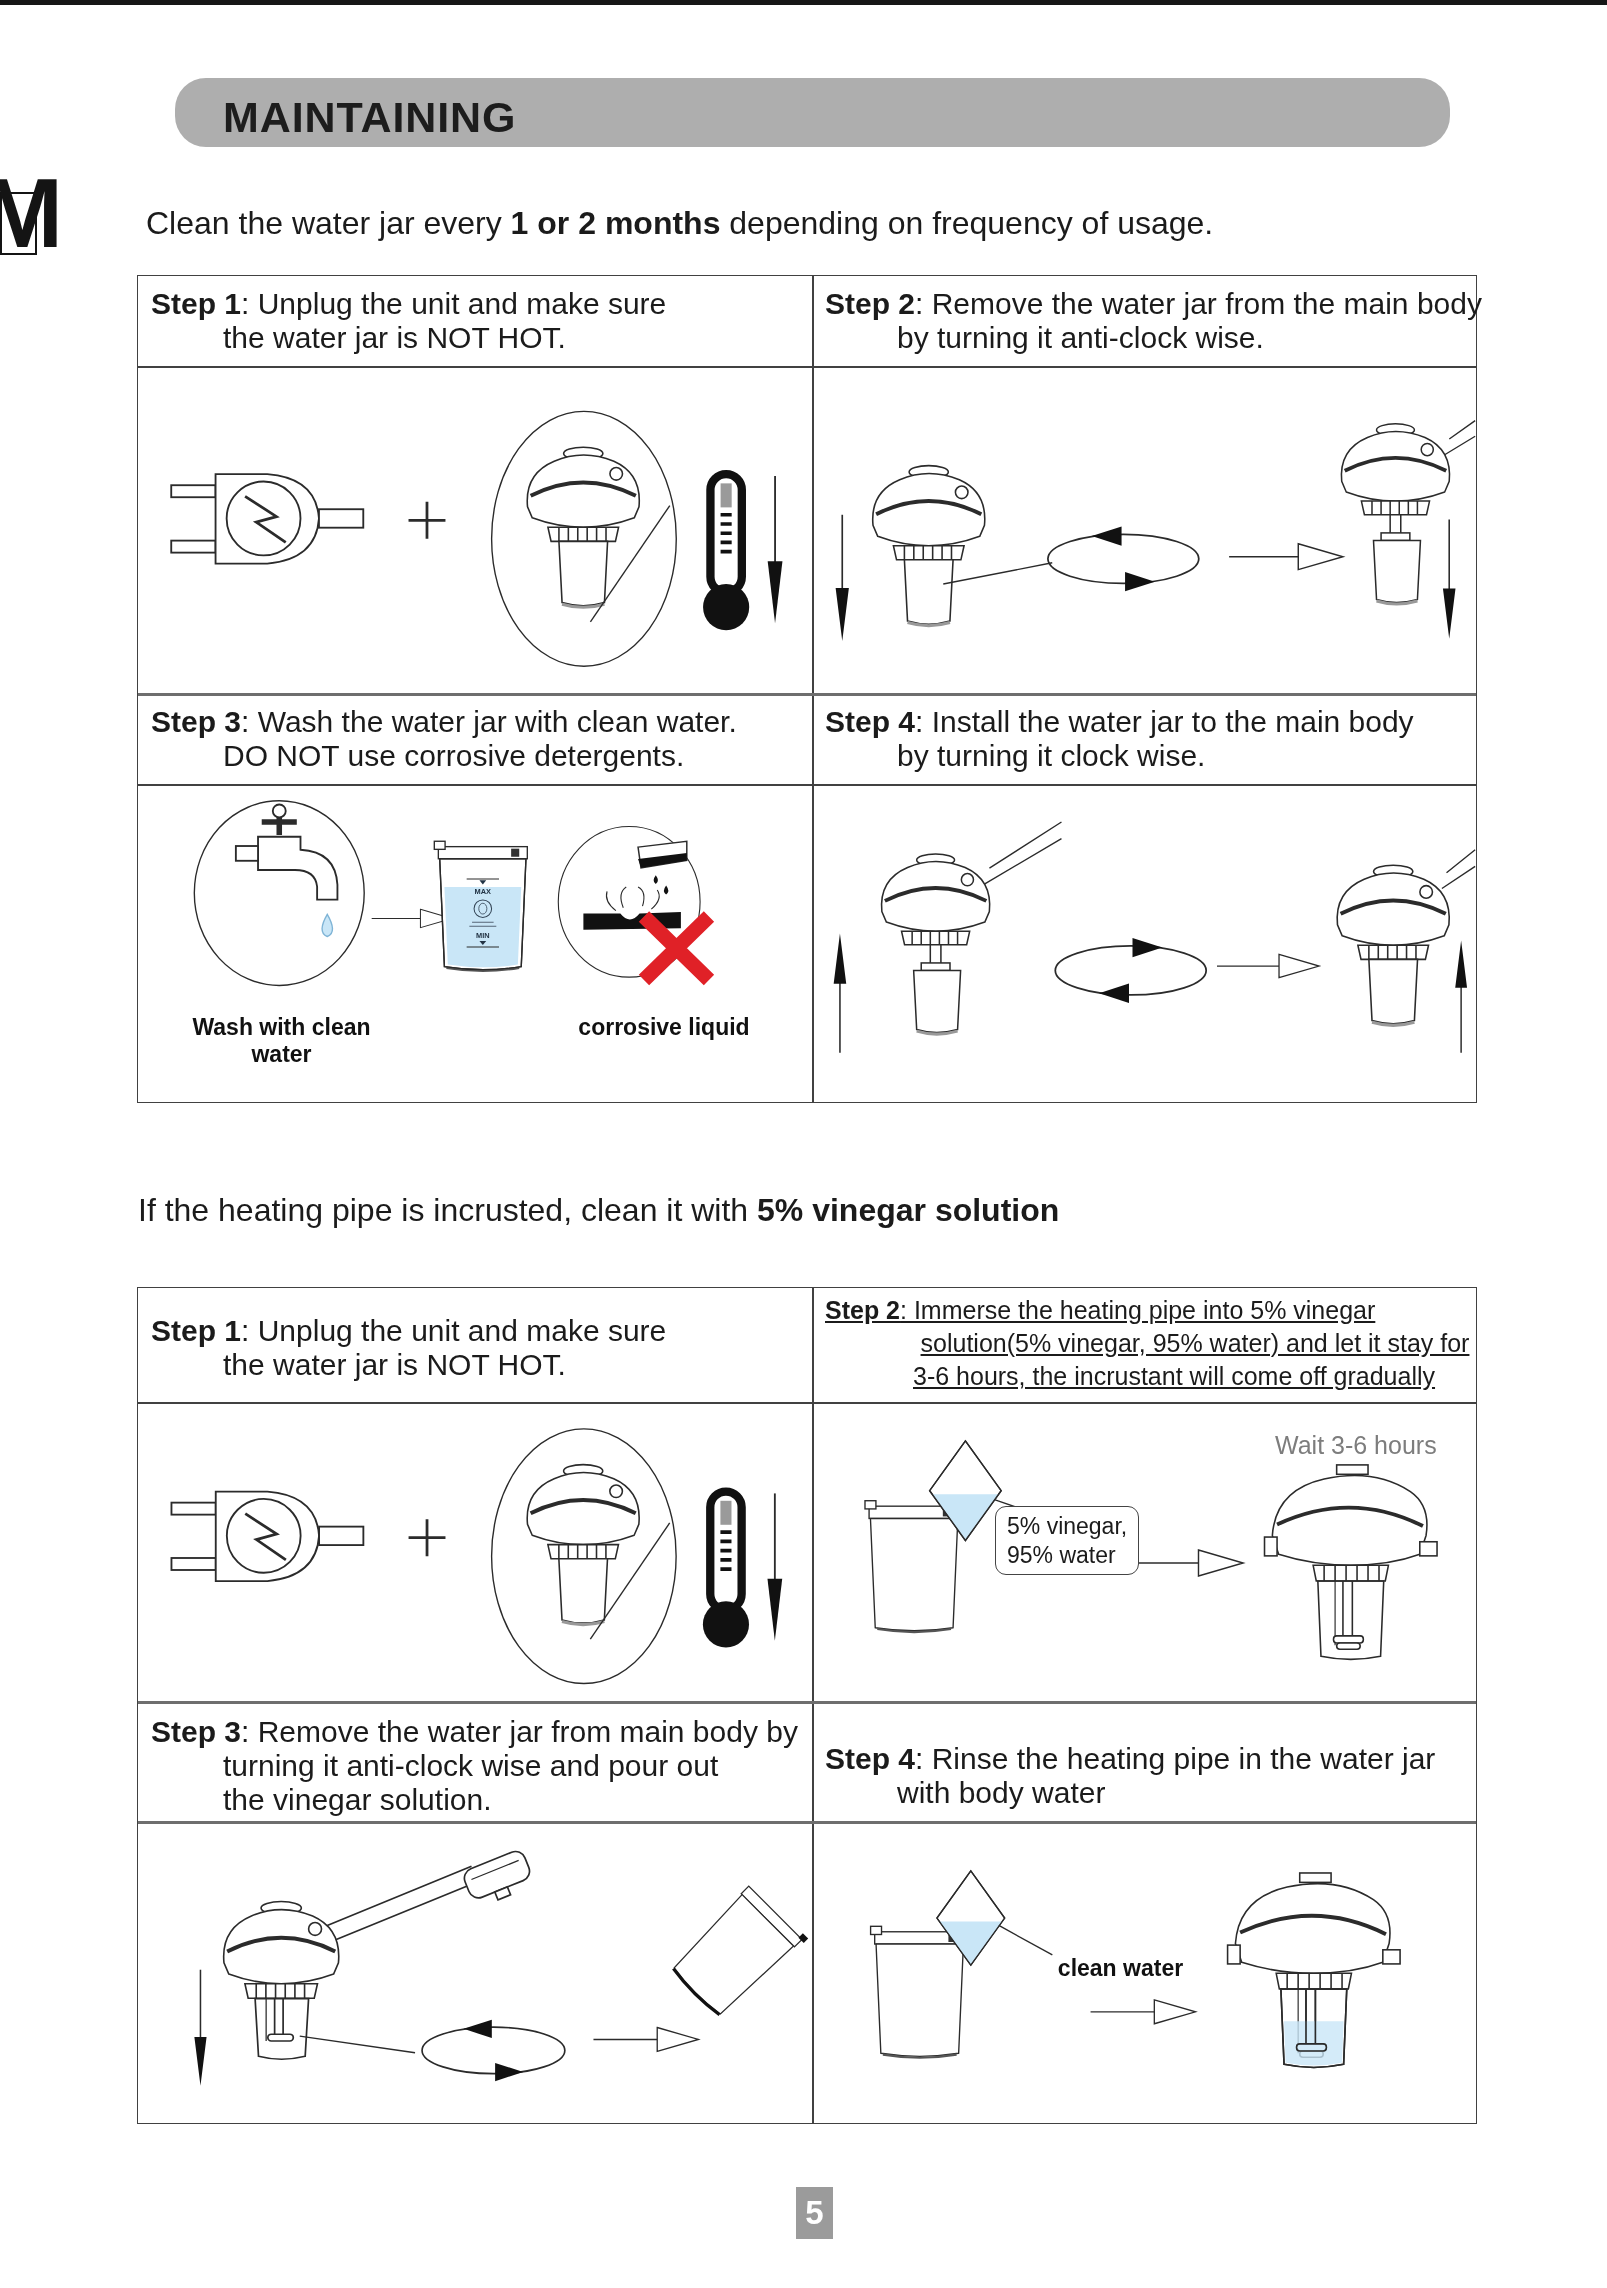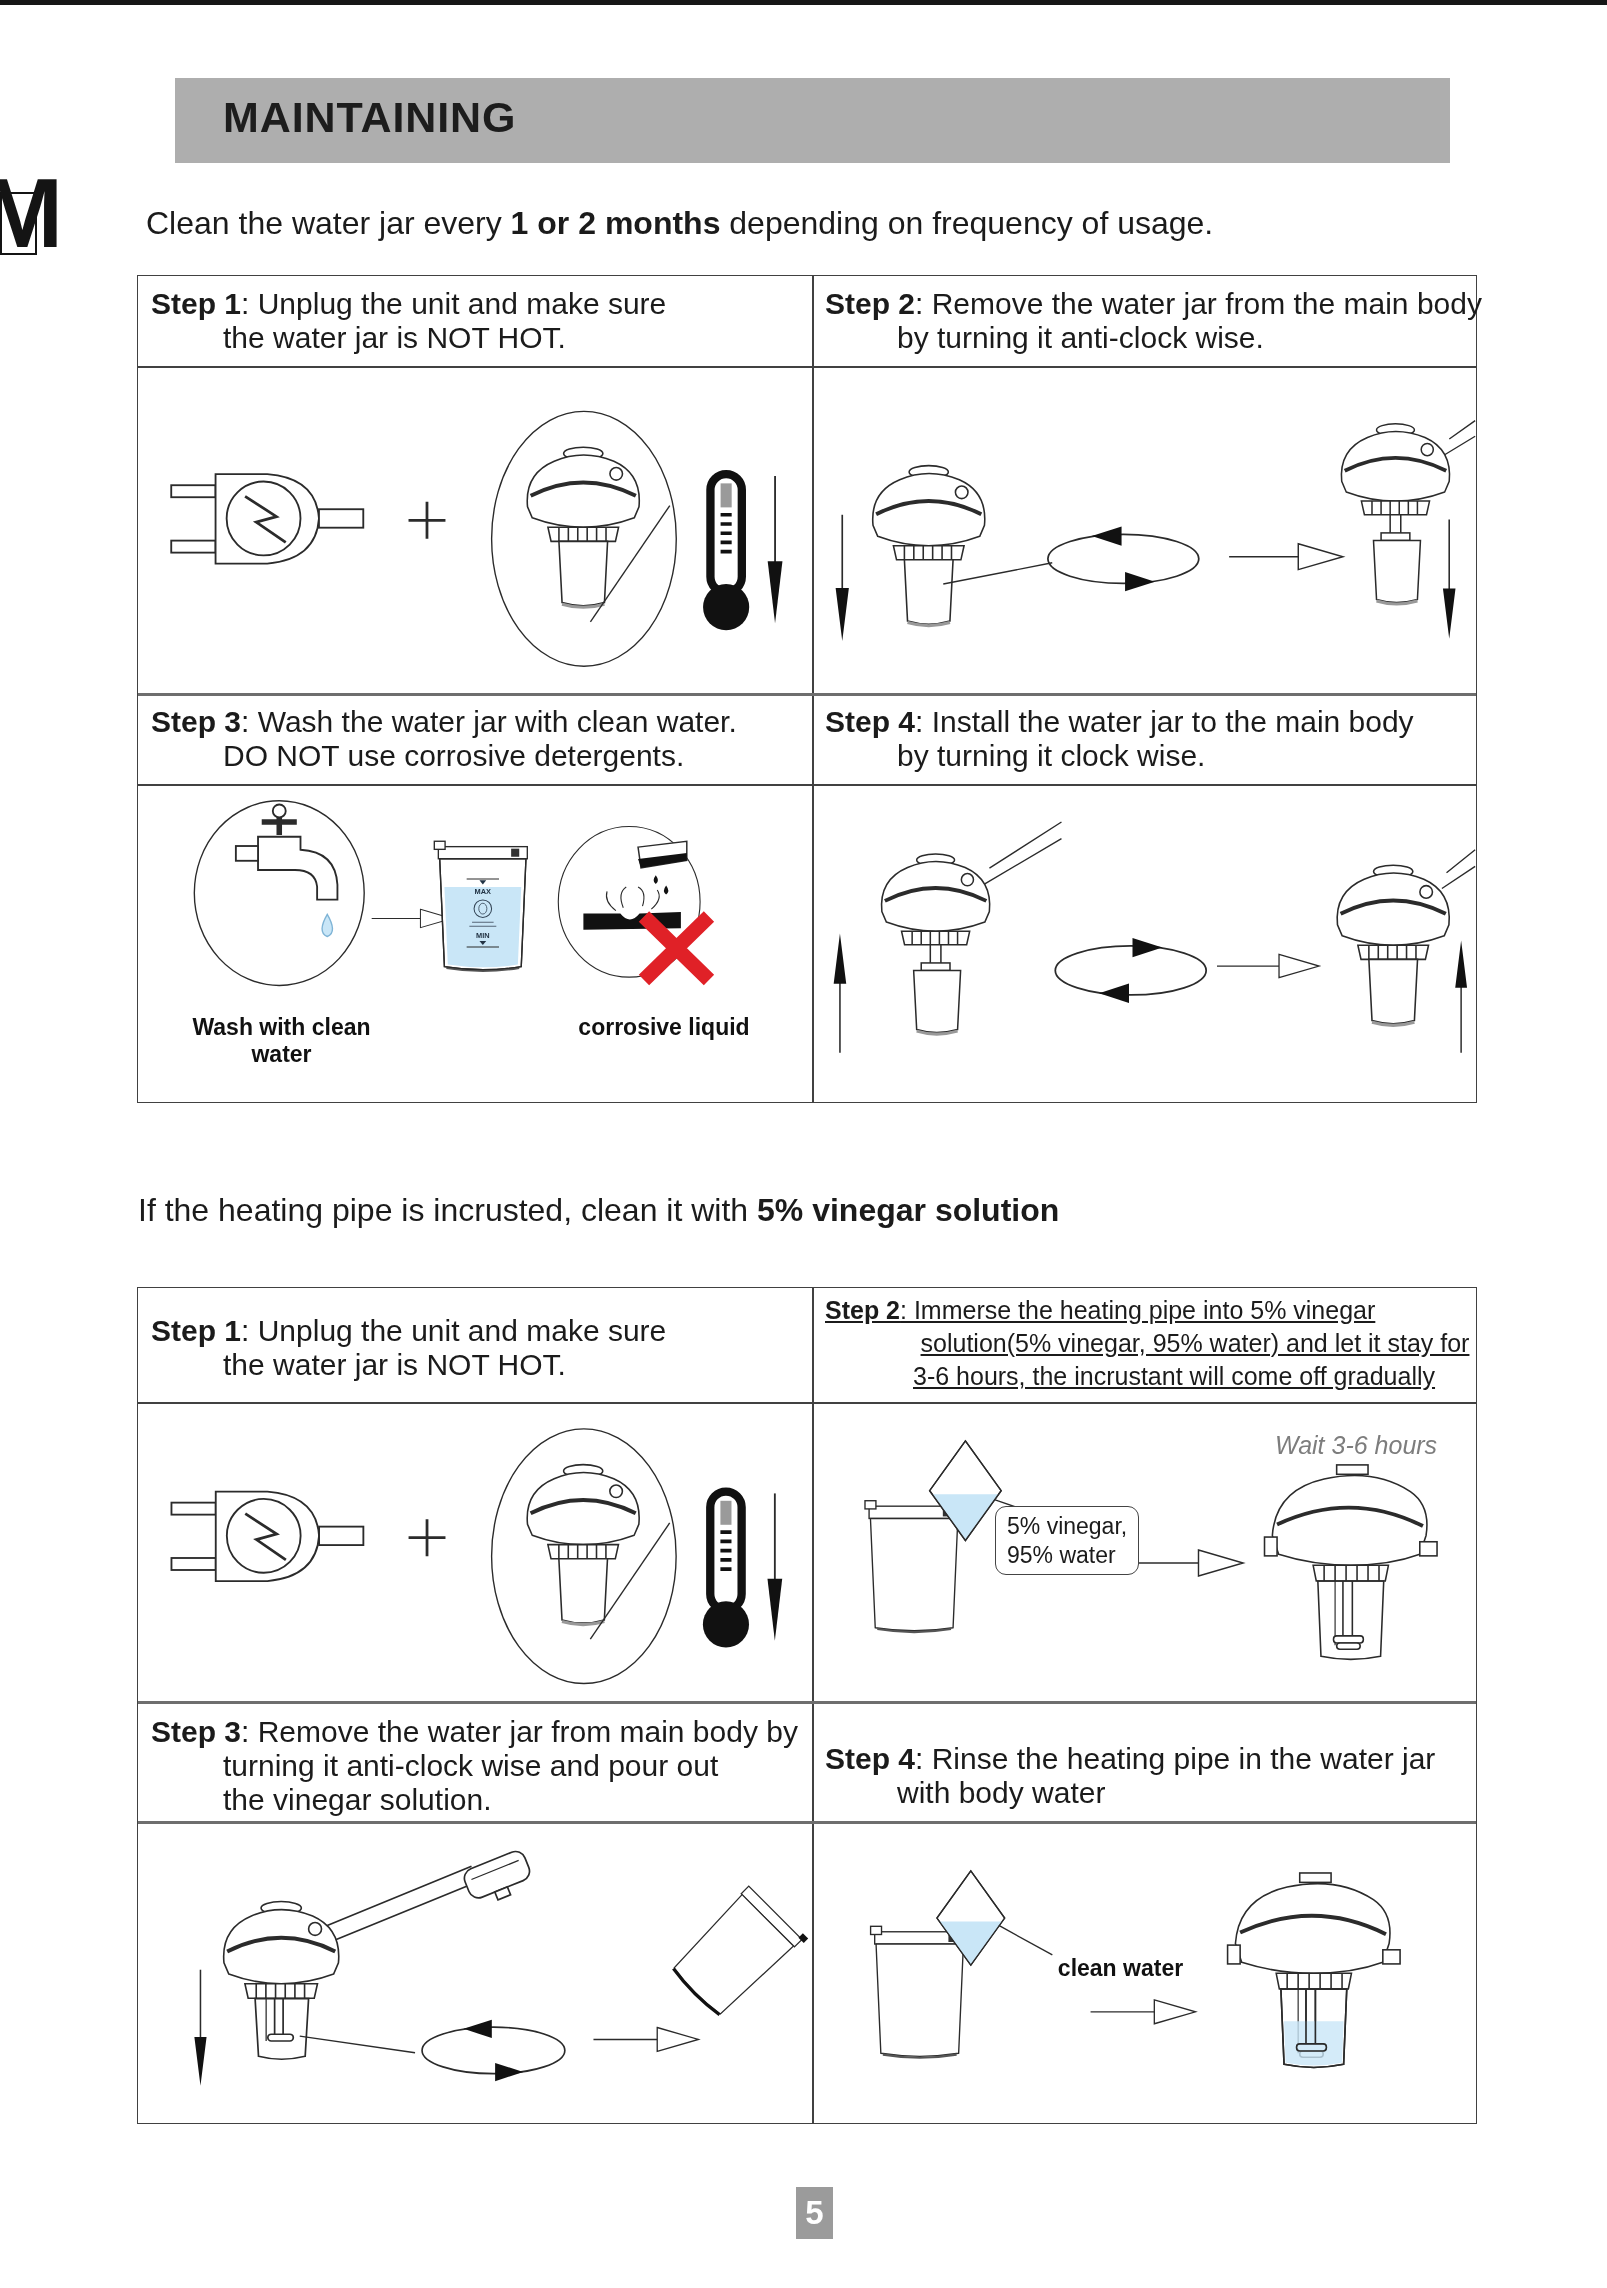--- a/index.html
+++ b/index.html
@@ -9,21 +9,21 @@
   
   svg{display:block;overflow:visible;}
   .ln{stroke:#2b2b2b;stroke-width:2;fill:none;}
   .lnf{stroke:#2b2b2b;stroke-width:2;fill:#fff;}
   .lnthin{stroke:#2b2b2b;stroke-width:1.5;fill:none;}
   .bnd{stroke:#2b2b2b;stroke-width:5;fill:none;}
   .mark{font-family:"Liberation Sans",sans-serif;font-size:11px;font-weight:700;
         fill:#234;text-anchor:middle;}
   
   #topbar{left:0;top:0;width:1608px;height:4.6px;background:#161616;}
-  #banner{left:175px;top:78px;width:1275px;height:85px;background:#aeaeae;}
+  #banner{left:175px;top:78px;width:1275px;height:69px;background:#aeaeae;border-radius:31px;}
   #banner-title{position:absolute;left:48px;top:14.8px;font-size:43px;font-weight:700;
         letter-spacing:0.9px;color:#1d1d1d;}
   .big-line{font-size:32px;white-space:nowrap;}
   
   #margin-m{left:0;top:177px;width:59px;height:96px;overflow:hidden;}
   #margin-m .box{position:absolute;left:0;top:14.8px;width:33px;height:59px;border:2.8px solid #141414;}
   #margin-m .letter{position:absolute;left:-18.5px;top:-13px;font-size:98px;font-weight:700;
         line-height:1;color:#141414;}
   
   .tbl{position:absolute;border:1.8px solid #414141;box-sizing:border-box;background:#fff;}
@@ -338,21 +338,21 @@
           <use href="#jar" transform="translate(52,100) scale(0.74)"></use>
           <use href="#dia" transform="translate(122,38) scale(0.76)"></use>
           <line x1="196" y1="105" x2="262" y2="128" class="lnthin"></line>
           <use href="#arrO" transform="translate(340,150) scale(0.78)"></use>
           <use href="#unitP" transform="translate(488,62) scale(0.85)"></use>
         </svg>
         <div class="callout" style="left:181px;top:103px;">
           <div>5% vinegar,</div>
           <div>95% water</div>
         </div>
-        <div class="wait-label" style="left:461px;top:28px;font-style:italic;">Wait 3-6 hours</div>
+        <div class="wait-label" style="left:461px;top:28px;">Wait 3-6 hours</div>
       </div>
     </div>
 
     <div class="cell hdr" style="left:13px;top:427px;width:648px;">
       <div><b>Step 3</b><span>: Remove the water jar from main body by</span></div>
       <div class="cont">turning it anti-clock wise and pour out</div>
       <div class="cont">the vinegar solution.</div>
     </div>
     <div class="cell hdr" style="left:687px;top:454px;width:646px;">
       <div><b>Step 4</b><span>: Rinse the heating pipe in the water jar</span></div>

